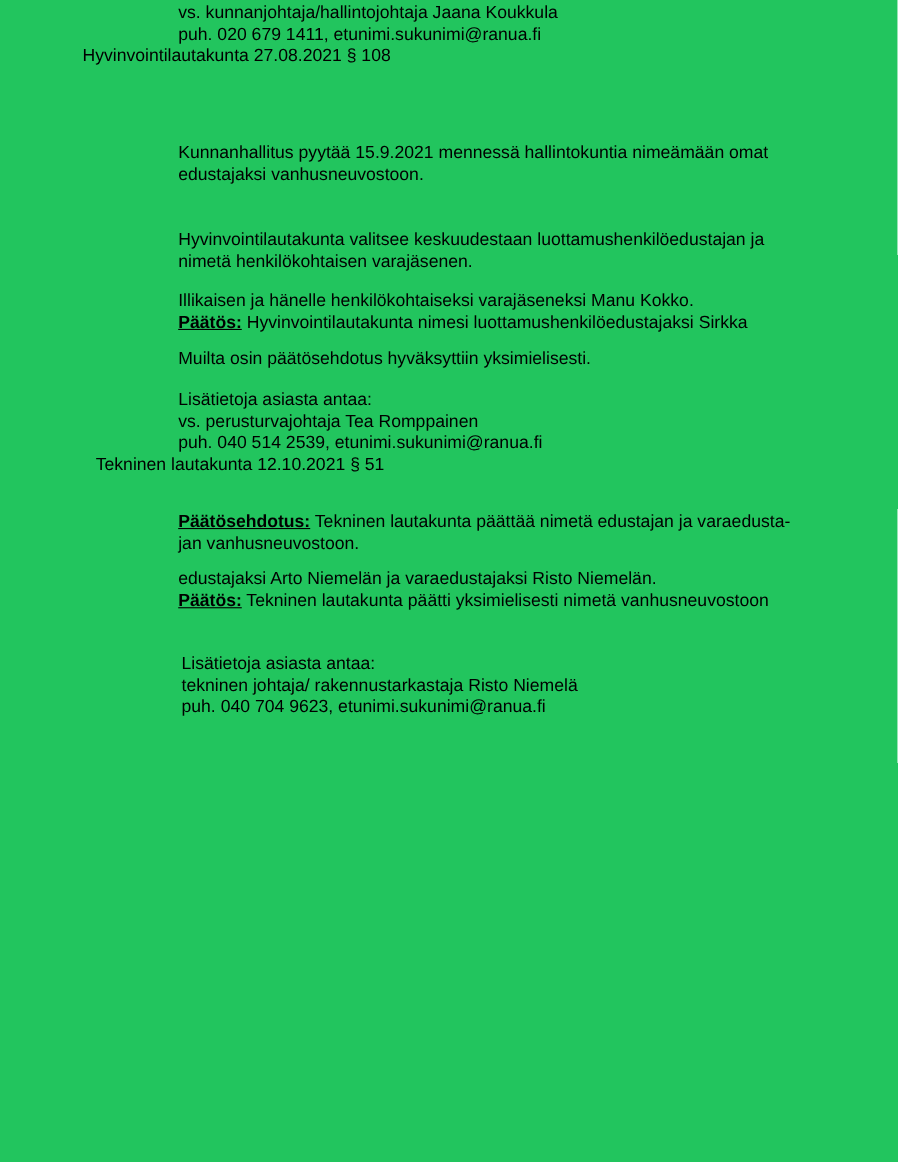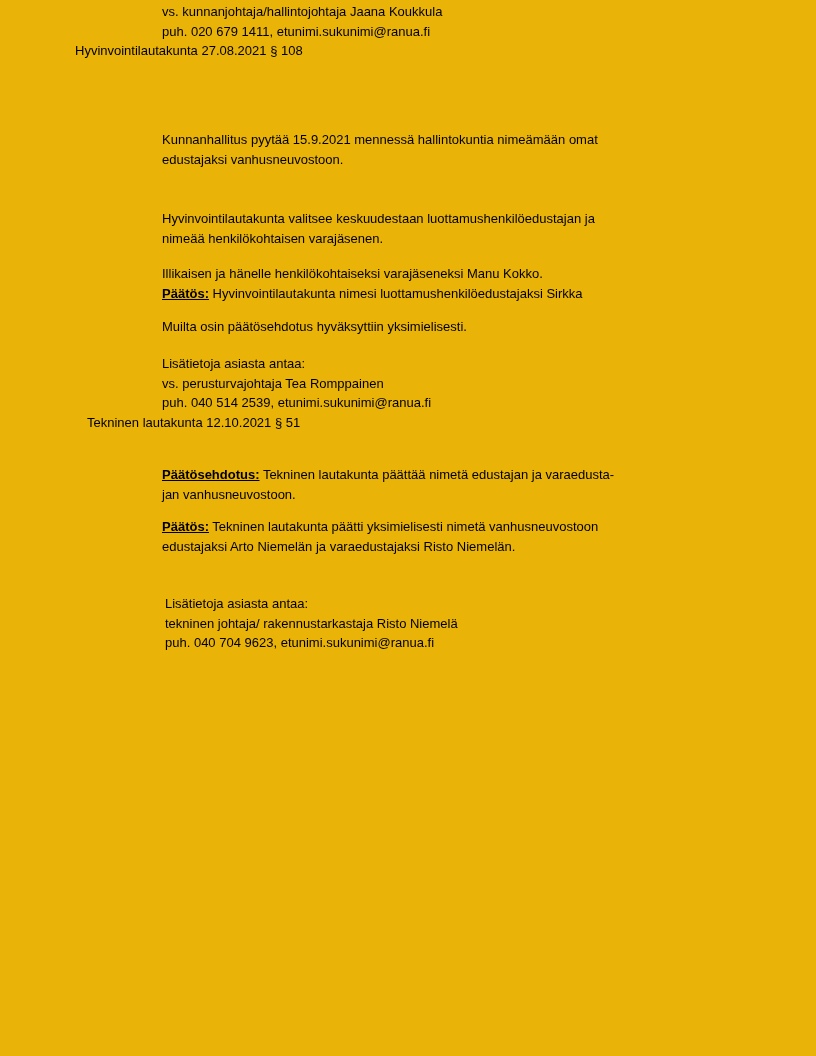--- a/index.html
+++ b/index.html
@@ -4,24 +4,24 @@
 <style>
   html, body {
     margin: 0;
     padding: 0;
     background: #ffffff;
   }
   .page {
     position: relative;
     width: 816px;
     height: 1056px;
-    background: #eab308;
+    background: #22c55e;
     color: #000000;
     font-family: "Liberation Sans", sans-serif;
-    font-size: 13px;
+    font-size: 16px;
     overflow: hidden;
   }
   .block {
     position: absolute;
     white-space: pre;
   }
   .line {
     line-height: 19.6px;
     height: 19.6px;
   }
@@ -53,29 +53,29 @@
 
 <div class="page">
 
   <div class="block b-contact-top"><div class="line">vs. kunnanjohtaja/hallintojohtaja Jaana Koukkula</div><div class="line">puh. 020 679 1411, etunimi.sukunimi@ranua.fi</div></div>
 
   <div class="heading b-heading1">Hyvinvointilautakunta 27.08.2021 § 108</div>
 
   <div class="block b-request"><div class="line">Kunnanhallitus pyytää 15.9.2021 mennessä hallintokuntia nimeämään omat</div><div class="line">edustajaksi vanhusneuvostoon.</div></div>
 
 
-  <div class="block b-select"><div class="line">Hyvinvointilautakunta valitsee keskuudestaan luottamushenkilöedustajan ja</div><div class="line">nimeää henkilökohtaisen varajäsenen.</div></div>
+  <div class="block b-select"><div class="line">Hyvinvointilautakunta valitsee keskuudestaan luottamushenkilöedustajan ja</div><div class="line">nimetä henkilökohtaisen varajäsenen.</div></div>
 
   <div class="block b-decision1"><div class="line">Illikaisen ja hänelle henkilökohtaiseksi varajäseneksi Manu Kokko.</div><div class="line"><span class="label">Päätös:</span><span> Hyvinvointilautakunta nimesi luottamushenkilöedustajaksi Sirkka</span></div></div>
 
   <div class="block b-approved"><div class="line">Muilta osin päätösehdotus hyväksyttiin yksimielisesti.</div></div>
 
   <div class="block b-contact-mid"><div class="line">Lisätietoja asiasta antaa:</div><div class="line">vs. perusturvajohtaja Tea Romppainen</div><div class="line">puh. 040 514 2539, etunimi.sukunimi@ranua.fi</div></div>
 
   <div class="heading b-heading2">Tekninen lautakunta 12.10.2021 § 51</div>
 
   <div class="block b-proposal2"><div class="line"><span class="label">Päätösehdotus:</span><span> Tekninen lautakunta päättää nimetä edustajan ja varaedusta-</span></div><div class="line">jan vanhusneuvostoon.</div></div>
 
-  <div class="block b-decision2"><div class="line"><span class="label">Päätös:</span><span> Tekninen lautakunta päätti yksimielisesti nimetä vanhusneuvostoon</span></div><div class="line">edustajaksi Arto Niemelän ja varaedustajaksi Risto Niemelän.</div></div>
+  <div class="block b-decision2"><div class="line">edustajaksi Arto Niemelän ja varaedustajaksi Risto Niemelän.</div><div class="line"><span class="label">Päätös:</span><span> Tekninen lautakunta päätti yksimielisesti nimetä vanhusneuvostoon</span></div></div>
 
   <div class="block b-contact-bottom"><div class="line">Lisätietoja asiasta antaa:</div><div class="line">tekninen johtaja/ rakennustarkastaja Risto Niemelä</div><div class="line">puh. 040 704 9623, etunimi.sukunimi@ranua.fi</div></div>
 
 </div>
 
 </body></html>

